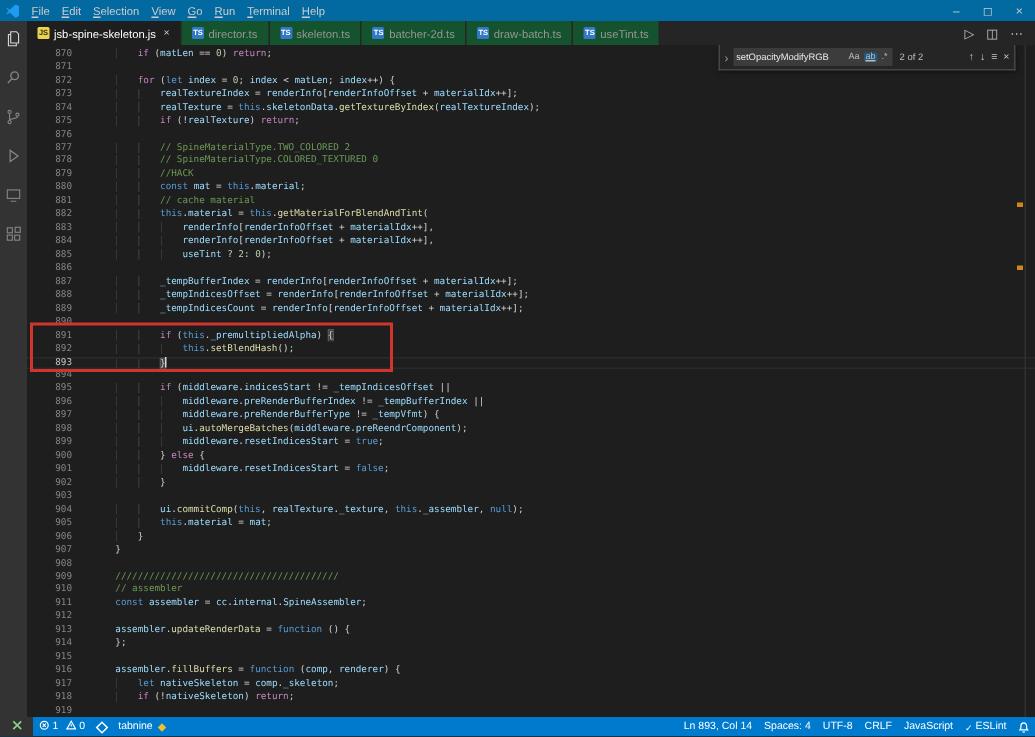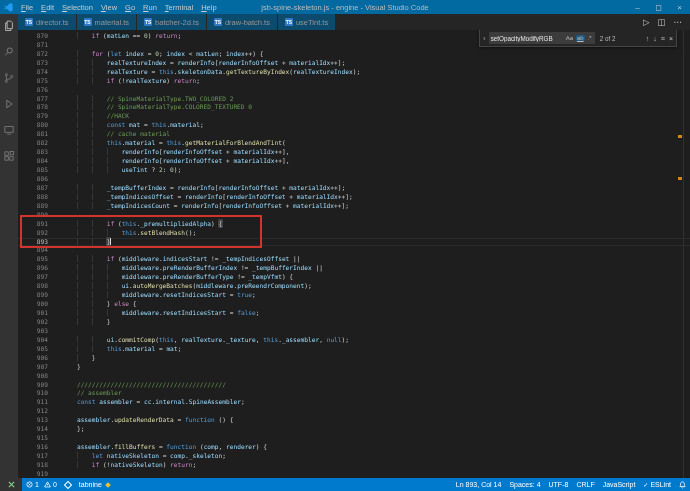--- a/index.html
+++ b/index.html
@@ -17,21 +17,21 @@
   
   .middle{display:flex;height:464px;}
   .activitybar{width:18px;background:#333333;display:flex;flex-direction:column;align-items:center;padding-top:5px;gap:12px;flex:none;}
   .act-item{width:14px;height:14px;display:flex;align-items:center;justify-content:center;}
   .act-item svg{width:12px;height:12px;}
   .right-col{flex:1;display:flex;flex-direction:column;min-width:0;}
   
   .tabbar{height:16px;background:#252526;display:flex;align-items:stretch;flex:none;}
   .tabs{display:flex;}
   .tab{display:flex;align-items:center;gap:3px;padding:0 7px;font-size:7.5px;
-       background:#0c4a6e;color:#969696;border-right:1px solid #252526;white-space:nowrap;}
+       background:#14532d;color:#969696;border-right:1px solid #252526;white-space:nowrap;}
   .tab.active{background:#1e1e1e;color:#ffffff;}
   .badge{width:8px;height:8px;border-radius:1px;font-size:5px;font-weight:bold;
          display:flex;align-items:center;justify-content:center;flex:none;}
   .badge.js{background:#e8d44d;color:#33301d;}
   .badge.ts{background:#3178c6;color:#ffffff;}
   .tab-close{margin-left:2px;font-size:7px;color:#cccccc;}
   .editor-actions{margin-left:auto;display:flex;align-items:center;gap:8px;padding-right:8px;color:#c5c5c5;font-size:8.5px;}
   
   .editor{flex:1;position:relative;background:#1e1e1e;overflow:hidden;}
   .code-wrap{margin-top:-7px;}
@@ -86,21 +86,20 @@
   <span class="menubar" style="display:flex;">
       <span class="menu-item"><u>F</u>ile</span>
       <span class="menu-item"><u>E</u>dit</span>
       <span class="menu-item"><u>S</u>election</span>
       <span class="menu-item"><u>V</u>iew</span>
       <span class="menu-item"><u>G</u>o</span>
       <span class="menu-item"><u>R</u>un</span>
       <span class="menu-item"><u>T</u>erminal</span>
       <span class="menu-item"><u>H</u>elp</span>
     </span>
-  <span class="window-title">jsb-spine-skeleton.js - engine - Visual Studio Code</span>
   <span class="win-controls">
     <span class="win-btn">–</span>
     <span class="win-btn">◻</span>
     <span class="win-btn">×</span>
   </span>
 </div>
 
 <div class="middle">
 
   <div class="activitybar">
@@ -142,27 +141,32 @@
           <rect x="9" y="9" width="4.5" height="4.5"></rect>
           <rect x="9.5" y="2" width="4.5" height="4.5"></rect>
         </svg>
     </span>
   </div>
 
   <div class="right-col">
 
     <div class="tabbar">
       <div class="tabs">
+          <div class="tab active">
+            <span class="badge js">JS</span>
+            <span>jsb-spine-skeleton.js</span>
+            <span class="tab-close">×</span>
+          </div>
           <div class="tab">
             <span class="badge ts">TS</span>
             <span>director.ts</span>
           </div>
           <div class="tab">
             <span class="badge ts">TS</span>
-            <span>material.ts</span>
+            <span>skeleton.ts</span>
           </div>
           <div class="tab">
             <span class="badge ts">TS</span>
             <span>batcher-2d.ts</span>
           </div>
           <div class="tab">
             <span class="badge ts">TS</span>
             <span>draw-batch.ts</span>
           </div>
           <div class="tab">

